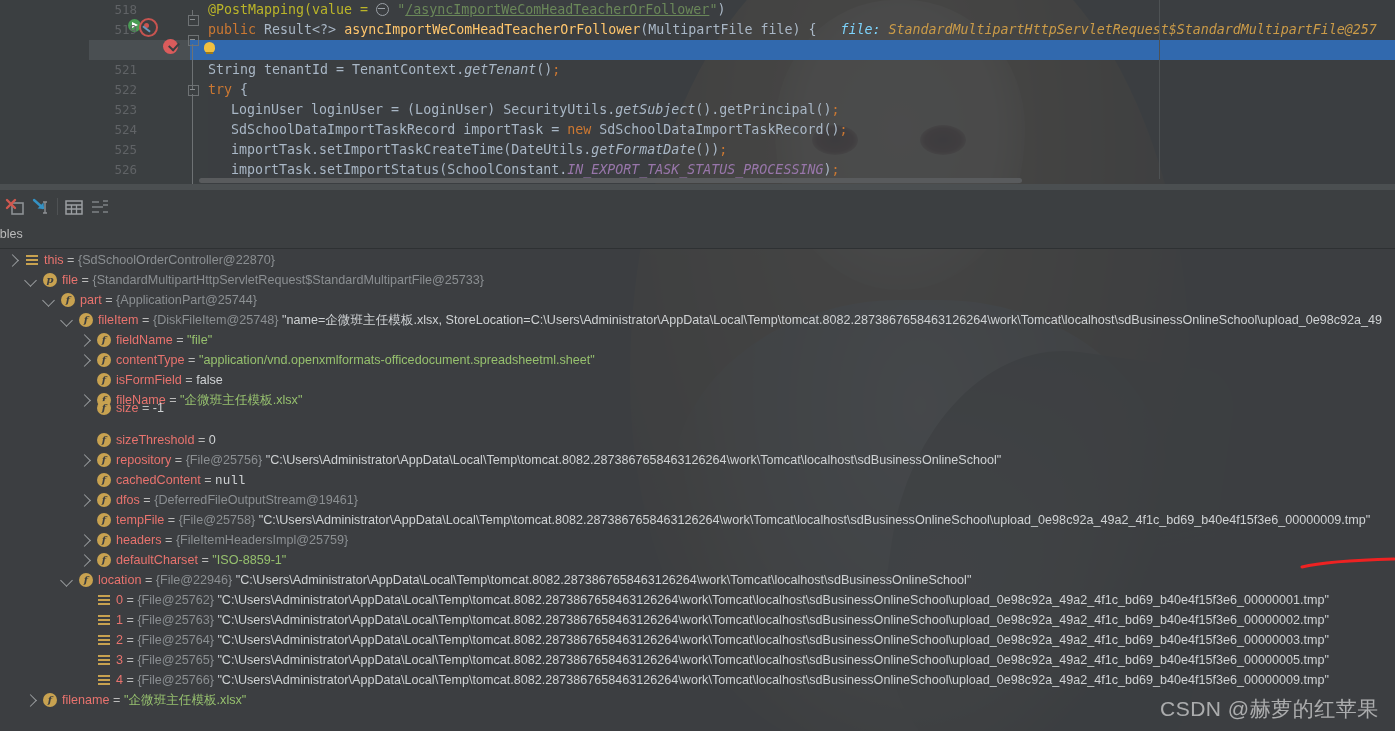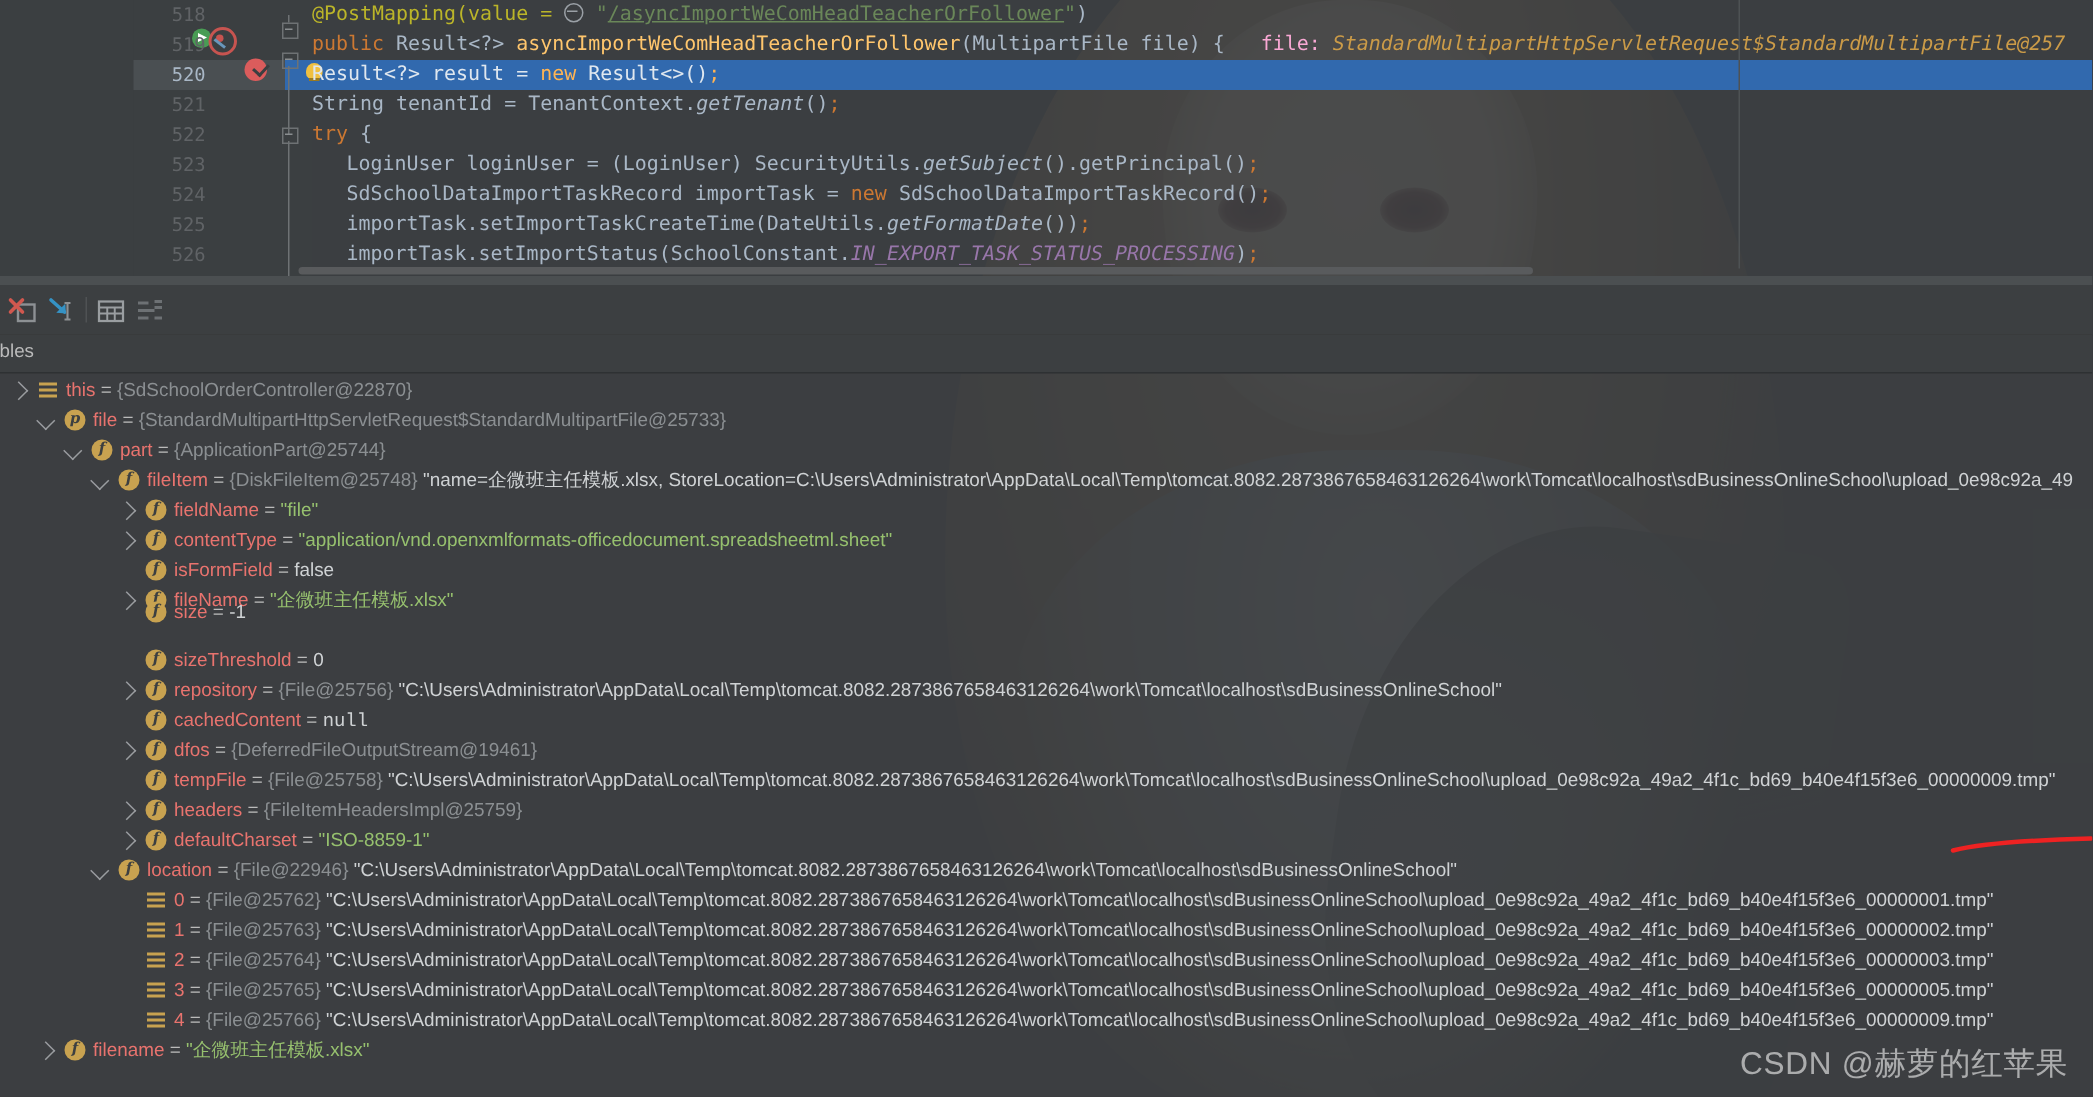--- a/index.html
+++ b/index.html
@@ -70,21 +70,21 @@
   .hl-num{position:absolute;left:89px;top:40px;width:101px;height:20px;background:#4a4f52;}
 
   .kw{color:#cc7832;}
   .anno{color:#bbb529;}
   .str{color:#6a8759;}
   .strurl{color:#6a8759;text-decoration:underline;}
   .cls{color:#a9b7c6;}
   .fn{color:#ffc66d;}
   .ital{font-style:italic;color:#a9b7c6;}
   .const{color:#9876aa;font-style:italic;}
-  .hint{color:#f9a8d4;}
+  .hint{color:#7dd3fc;font-style:italic;}
   .hintv{color:#cb9b48;font-style:italic;}
   .sem{color:#cc7832;}
 
   
   .gicon{position:absolute;}
   .run-arrow{
     left:128px;top:19px;width:13px;height:13px;border-radius:50%;
     background:#499c54;
   }
   .run-arrow:after{
@@ -263,24 +263,20 @@
     <div class="row" style="top:0px">
       <span class="ln">518</span>
       <span class="code"><span class="anno">@PostMapping(value = </span><span class="urlicon" style="position:relative;display:inline-block;top:2px;"></span><span class="anno"> </span><span class="str">"</span><span class="strurl">/asyncImportWeComHeadTeacherOrFollower</span><span class="str">"</span><span class="cls">)</span></span>
     </div>
 
     <div class="row" style="top:20px">
       <span class="ln">519</span>
       <span class="code"><span class="kw">public</span> <span class="cls">Result&lt;?&gt; </span><span class="fn">asyncImportWeComHeadTeacherOrFollower</span><span class="cls">(MultipartFile file) {</span>   <span class="hint">file:</span> <span class="hintv">StandardMultipartHttpServletRequest$StandardMultipartFile@257</span></span>
     </div>
 
-    <div class="row cur" style="top:40px;background:transparent">
-      <span class="ln">520</span>
-      <span class="code" style="color:#ffffff"><span style="color:#dfe7ef">Result&lt;?&gt; result = </span><span style="color:#ffb454">new</span><span style="color:#dfe7ef"> Result&lt;&gt;()</span><span style="color:#ffb454">;</span></span>
-    </div>
 
     <div class="row" style="top:60px">
       <span class="ln">521</span>
       <span class="code"><span class="cls">String tenantId = TenantContext.</span><span class="ital">getTenant</span><span class="cls">()</span><span class="sem">;</span></span>
     </div>
 
     <div class="row" style="top:80px">
       <span class="ln">522</span>
       <span class="code"><span class="kw">try</span><span class="cls"> {</span></span>
     </div>

